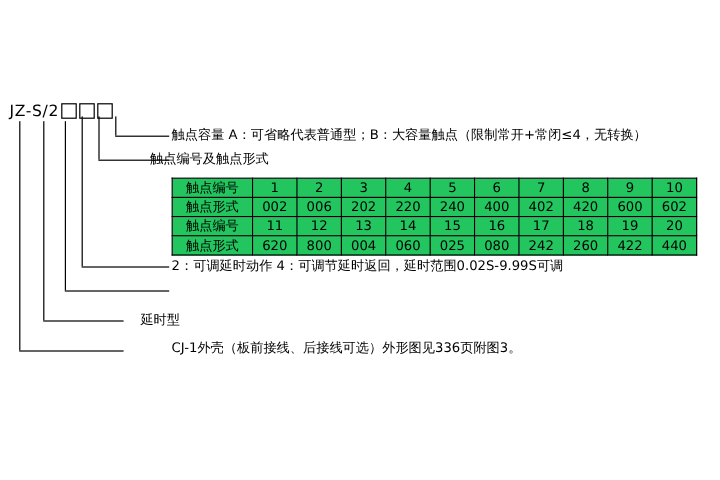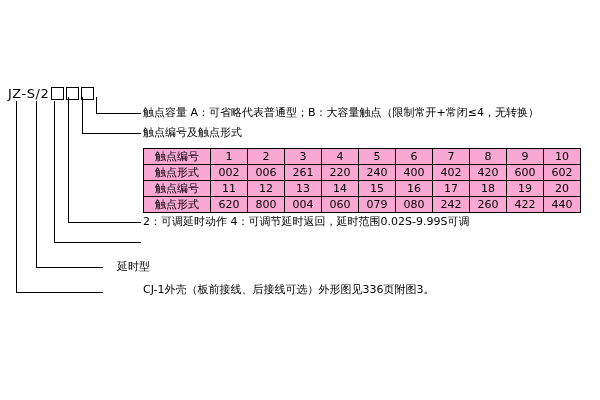--- a/index.html
+++ b/index.html
@@ -68,21 +68,21 @@
   }
   table.contact {
     border-collapse: collapse;
     font-size: 11px;
   }
   table.contact td {
     border: 1px solid #000;
     text-align: center;
     height: 15px;
     padding: 0 2px;
-    background: #f9a8d4;
+    background: #22c55e;
   }
   table.contact td.hdr {
     width: 62px;
     text-align: center;
   }
   table.contact td.val {
     width: 32px;
   }
 </style>
 </head>
@@ -106,21 +106,21 @@
   <div class="vline" style="left:54px; top:101px; height:141px;"></div>
   <div class="hline" style="left:54px; top:242px; width:87px;"></div>
 
   <div class="vline" style="left:36px; top:101px; height:166px;"></div>
   <div class="hline" style="left:36px; top:267px; width:67px;"></div>
 
   <div class="vline" style="left:16px; top:101px; height:191px;"></div>
   <div class="hline" style="left:16px; top:292px; width:87px;"></div>
 
   <div class="note" style="left:143px; top:106px;">触点容量  A：可省略代表普通型；B：大容量触点（限制常开+常闭≤4，无转换）</div>
-  <div class="note" style="left:143px; top:126px;">触点编号及触点形式</div>
+  <div class="note" style="left:125px; top:126px;">触点编号及触点形式</div>
   <div class="note" style="left:143px; top:215px;">2：可调延时动作   4：可调节延时返回，延时范围0.02S-9.99S可调</div>
   <div class="note" style="left:143px; top:235px;margin-top:48px;">CJ-1外壳（板前接线、后接线可选）外形图见336页附图3。</div>
   <div class="note" style="left:117px; top:260px;">延时型</div>
 
   <div class="tbl-wrap">
     <table class="contact">
       <tbody>
         <tr>
           <td class="hdr">触点编号</td>
           <td class="val">1</td>
@@ -131,21 +131,21 @@
           <td class="val">6</td>
           <td class="val">7</td>
           <td class="val">8</td>
           <td class="val">9</td>
           <td class="val">10</td>
         </tr>
         <tr>
           <td class="hdr">触点形式</td>
           <td class="val">002</td>
           <td class="val">006</td>
-          <td class="val">261</td>
+          <td class="val">202</td>
           <td class="val">220</td>
           <td class="val">240</td>
           <td class="val">400</td>
           <td class="val">402</td>
           <td class="val">420</td>
           <td class="val">600</td>
           <td class="val">602</td>
         </tr>
         <tr>
           <td class="hdr">触点编号</td>
@@ -159,21 +159,21 @@
           <td class="val">18</td>
           <td class="val">19</td>
           <td class="val">20</td>
         </tr>
         <tr>
           <td class="hdr">触点形式</td>
           <td class="val">620</td>
           <td class="val">800</td>
           <td class="val">004</td>
           <td class="val">060</td>
-          <td class="val">079</td>
+          <td class="val">025</td>
           <td class="val">080</td>
           <td class="val">242</td>
           <td class="val">260</td>
           <td class="val">422</td>
           <td class="val">440</td>
         </tr>
       </tbody>
     </table>
   </div>
 

